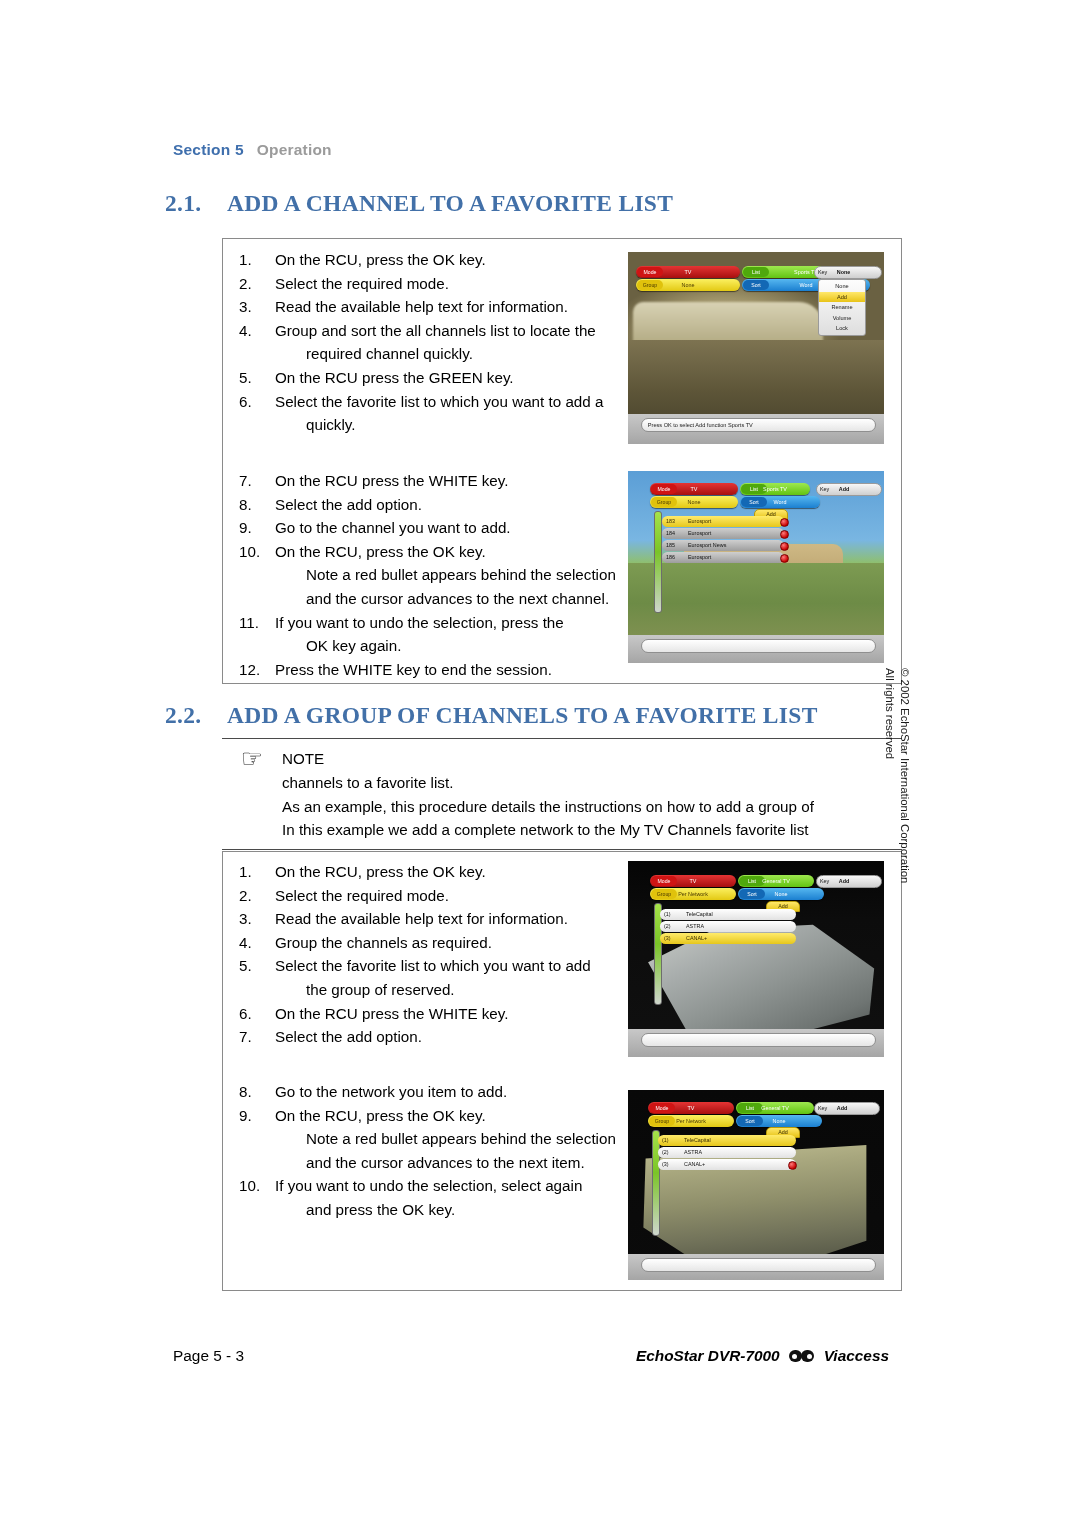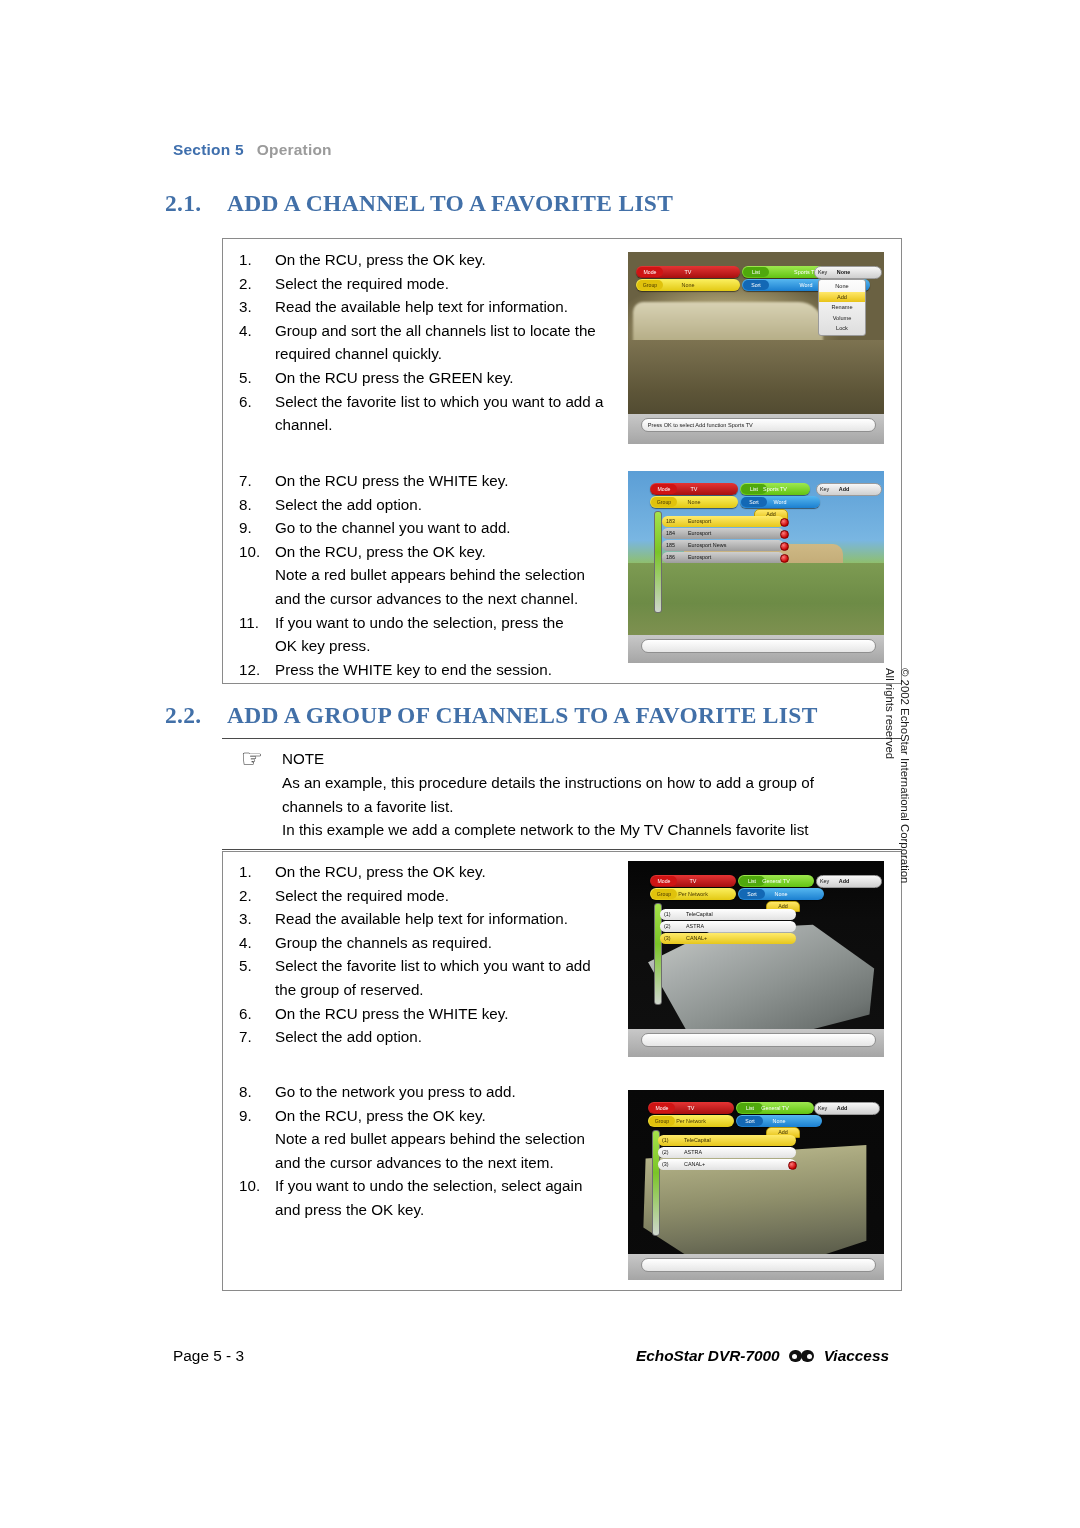--- a/index.html
+++ b/index.html
@@ -79,20 +79,21 @@
   }
   .step .n {
     width: 36px;
     flex: 0 0 36px;
     text-align: left;
   }
   .step .n.wide { width: 36px; }
   .step .txt { flex: 1 1 auto; }
   .step .cont {
     display: block;
+    margin-left: 31px;
   }
 
   #steps-1 { left: 233px; top: 248px; }
   #steps-2 { left: 233px; top: 469px; }
   #steps-3 { left: 233px; top: 860px; }
   #steps-4 { left: 233px; top: 1080px; }
 
   
   .shot {
     position: absolute;
@@ -402,21 +403,21 @@
     <div class="step">
         <span class="n">4.</span>
         <span class="txt"><span>Group and sort the all channels list to locate the</span><span class="cont">required channel quickly.</span></span>
       </div>
     <div class="step">
         <span class="n">5.</span>
         <span class="txt">On the RCU press the GREEN key.</span>
       </div>
     <div class="step">
         <span class="n">6.</span>
-        <span class="txt"><span>Select the favorite list to which you want to add a</span><span class="cont">channel.</span></span>
+        <span class="txt"><span>Select the favorite list to which you want to add a</span><span class="cont">quickly.</span></span>
       </div>
   </div>
 
   <div class="steps" id="steps-2">
     <div class="step">
         <span class="n">7.</span>
         <span class="txt">On the RCU press the WHITE key.</span>
       </div>
     <div class="step">
         <span class="n">8.</span>
@@ -425,21 +426,21 @@
     <div class="step">
         <span class="n">9.</span>
         <span class="txt">Go to the channel you want to add.</span>
       </div>
     <div class="step">
         <span class="n wide">10.</span>
         <span class="txt"><span>On the RCU, press the OK key.</span><span class="cont">Note a red bullet appears behind the selection</span><span class="cont">and the cursor advances to the next channel.</span></span>
       </div>
     <div class="step">
         <span class="n wide">11.</span>
-        <span class="txt"><span>If you want to undo the selection, press the</span><span class="cont">OK key press.</span></span>
+        <span class="txt"><span>If you want to undo the selection, press the</span><span class="cont">OK key again.</span></span>
       </div>
     <div class="step">
         <span class="n wide">12.</span>
         <span class="txt">Press the WHITE key to end the session.</span>
       </div>
   </div>
 
   <div class="shot" id="shot-1">
     <div class="tvpic bg-rally">
         <div class="rallycar"></div>
@@ -534,22 +535,22 @@
   <div class="h2" id="h2-2">
     <span class="num">2.2.</span><span>ADD A GROUP OF CHANNELS TO A FAVORITE LIST</span>
   </div>
 
   <div class="note">
     <div class="rule"></div>
     <div class="inner">
       <div class="hand">☞</div>
       <div class="body">
         <div class="title">NOTE</div>
+        <p>channels to a favorite list.</p>
         <p>As an example, this procedure details the instructions on how to add a group of</p>
-        <p>channels to a favorite list.</p>
         <p>In this example we add a complete network to the My TV Channels favorite list</p>
       </div>
     </div>
     <div class="rule"></div>
   </div>
 
   <div class="procbox" id="box-2"></div>
 
   <div class="steps" id="steps-3">
     <div class="step">
@@ -578,21 +579,21 @@
       </div>
     <div class="step">
         <span class="n">7.</span>
         <span class="txt">Select the add option.</span>
       </div>
   </div>
 
   <div class="steps" id="steps-4">
     <div class="step">
         <span class="n">8.</span>
-        <span class="txt">Go to the network you press to add.</span>
+        <span class="txt">Go to the network you item to add.</span>
       </div>
     <div class="step">
         <span class="n">9.</span>
         <span class="txt"><span>On the RCU, press the OK key.</span><span class="cont">Note a red bullet appears behind the selection</span><span class="cont">and the cursor advances to the next item.</span></span>
       </div>
     <div class="step">
         <span class="n wide">10.</span>
         <span class="txt"><span>If you want to undo the selection, select again</span><span class="cont">and press the OK key.</span></span>
       </div>
   </div>

